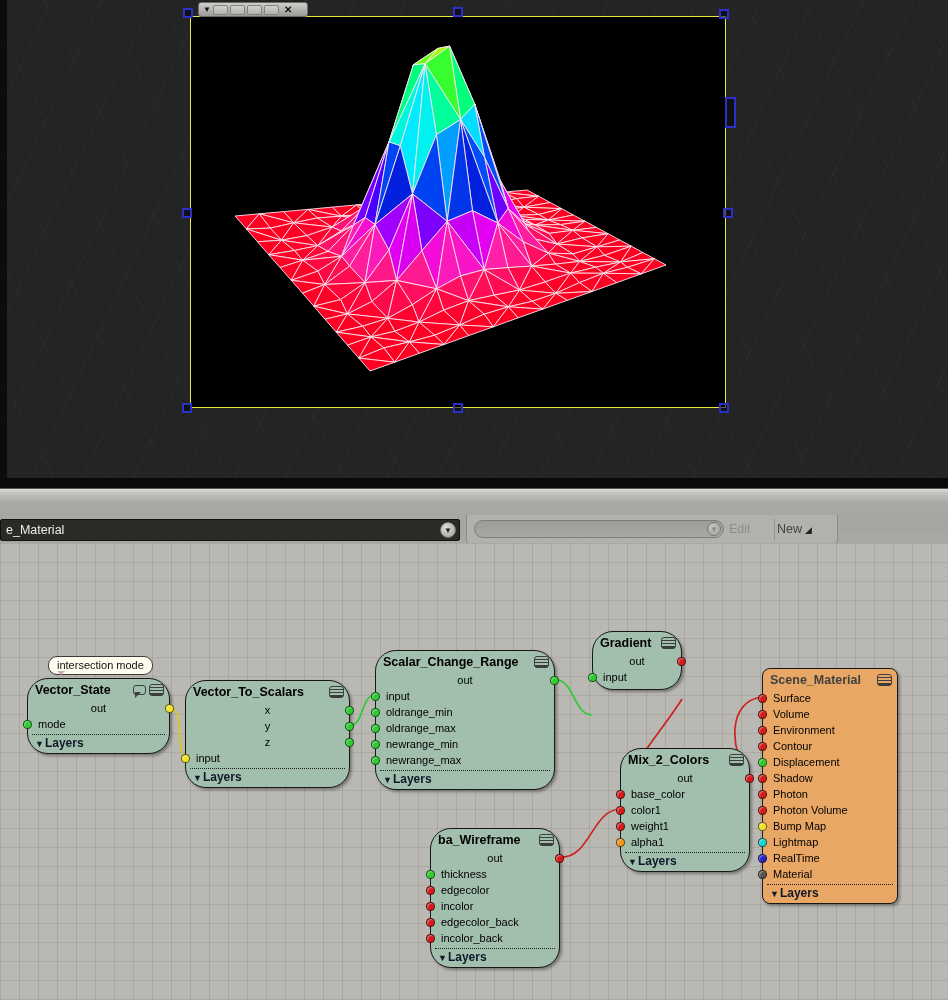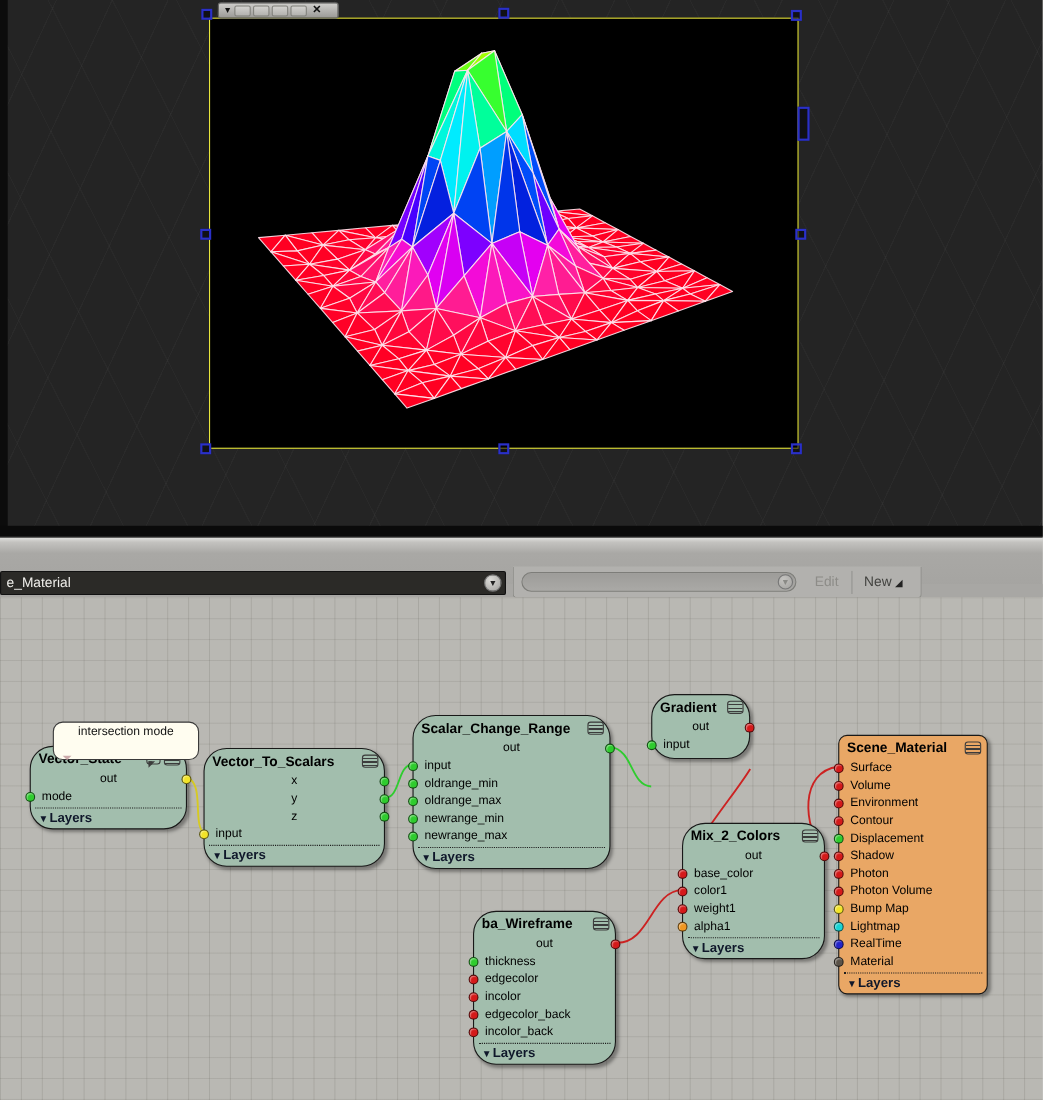--- a/index.html
+++ b/index.html
@@ -36,57 +36,57 @@
   .dd-circle { position:absolute; right:3px; top:2px; width:16px; height:16px; border-radius:50%;
     background:radial-gradient(circle at 35% 30%, #dddcd9, #9f9e9b); color:#222; font-size:8px;
     text-align:center; line-height:16px; border:1px solid #777; }
   .right-panel { position:absolute; left:466px; top:26px; width:372px; height:29px; background:#b2b1ae;
     border:1px solid #8b8b87; border-top:none; border-radius:0 0 4px 4px; }
   .preset-select { position:absolute; left:7px; top:5px; width:250px; height:18px; border-radius:9px;
     background:linear-gradient(180deg,#9d9c99,#aaa9a6); border:1px solid #7d7d79; font-size:12px;
     color:#555; line-height:16px; padding-left:8px; }
   .preset-select .dd-circle { right:2px; top:1px; width:14px; height:14px; line-height:14px; color:#8a8a86;
     background:radial-gradient(circle at 35% 30%, #c4c3c0, #a3a29f); }
-  .tb-btn { position:absolute; top:4px; height:21px; font-size:12.5px; line-height:20px; text-align:center; }
+  .tb-btn { position:absolute; top:4px; height:21px; font-size:12.5px; line-height:20px; }
   .tb-edit { left:262px; width:46px; color:#8d8c88; border-right:1px solid #949390; }
   .tb-new { left:310px; width:52px; color:#434340; }
   .tb-new .tri { display:inline-block; font-size:9px; color:#222; margin-left:3px; }
 
   
   .graph-area { position:absolute; left:0; top:543px; width:948px; height:457px; background:#b9b8b3;
     background-image:
       linear-gradient(90deg, rgba(110,108,100,0.22) 1px, transparent 1px),
       linear-gradient(180deg, rgba(110,108,100,0.18) 1px, transparent 1px);
     background-size:19px 19px; }
   #wires { position:absolute; left:0; top:0; pointer-events:none; }
   .node { position:absolute; border:1.5px solid #181818; border-radius:8px;
     box-shadow:2px 2px 3px rgba(0,0,0,0.35); font-size:11px; }
   .node.green { background:#a2bead;border-radius:21px; }
   .node.orange { background:#e9a765; }
   .node-header { height:21px; display:flex; align-items:center; padding:0 5px 0 7px; }
   .node-title { font-weight:bold; font-size:12.5px; color:#000; white-space:nowrap; }
-  .node.orange .node-title { color:#000000; }
+  .node.orange .node-title { color:#404040; }
   .hdr-icons { margin-left:auto; display:flex; gap:3px; align-items:center; }
   .icon-menu { width:15px; height:12px; border:1.5px solid #3c3c3c; border-radius:3px;
     background:repeating-linear-gradient(180deg, transparent 0 2px, #3c3c3c 2px 3.2px); }
   .icon-comment { position:relative; width:13px; height:10px; border:1.5px solid #3c3c3c; border-radius:3px; }
   .icon-comment::after { content:""; position:absolute; left:1px; bottom:-4px; border:3px solid transparent;
     border-top-color:#3c3c3c; border-left-color:#3c3c3c; }
   .port { position:relative; height:16px; line-height:16px; padding:0 10px; color:#000; white-space:nowrap; }
   .port.out { text-align:center; }
   .dot { position:absolute; top:3.5px; width:9px; height:9px; border-radius:50%;
     border:1px solid rgba(0,0,0,0.6); box-shadow:inset 1px 1px 1px rgba(255,255,255,0.4); }
   .port.in .dot { left:-5px; }
   .port.out .dot { right:-5px; }
   .divider { border-top:1.3px dotted #1e1e1e; margin:2px 4px 0; }
   .layers-row { height:18px; line-height:17px; font-weight:bold; font-size:12px; padding:0 7px; color:#0f172a; }
   .layers-row .tri { font-size:9px; margin-right:1px; }
-  .tooltip { position:absolute; left:48px; top:656px; height:35px; background:#fffdf0;
+  .tooltip { position:absolute; left:48px; top:656px; height:19px; background:#fffdf0;
     border:1px solid #3a3a3a; border-radius:9px; font-size:11px; color:#111; line-height:17px;
-    padding:0 22px; z-index:30;text-align:right; }
+    padding:0 8px; z-index:30;text-align:right; }
   .tooltip::after { content:""; position:absolute; left:8px; bottom:-5px; border:4px solid transparent;
     border-top-color:#caa; }
 </style>
 </head>
 <body>
 
 <div id="app">
 
   <div class="stage">
     <div class="stage-left-strip"></div>

